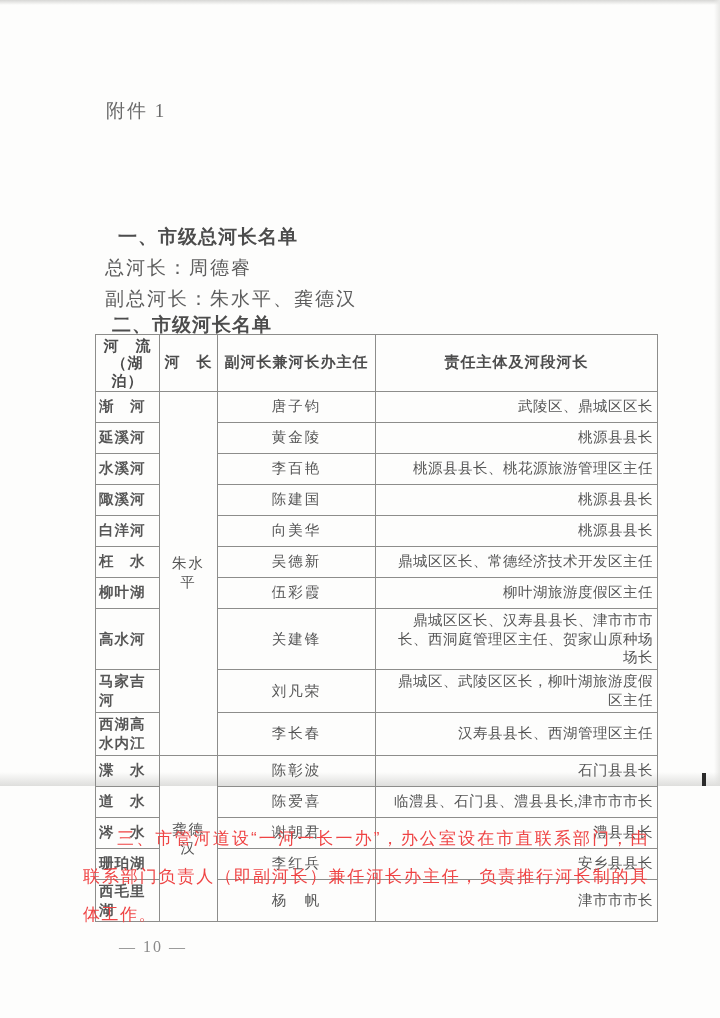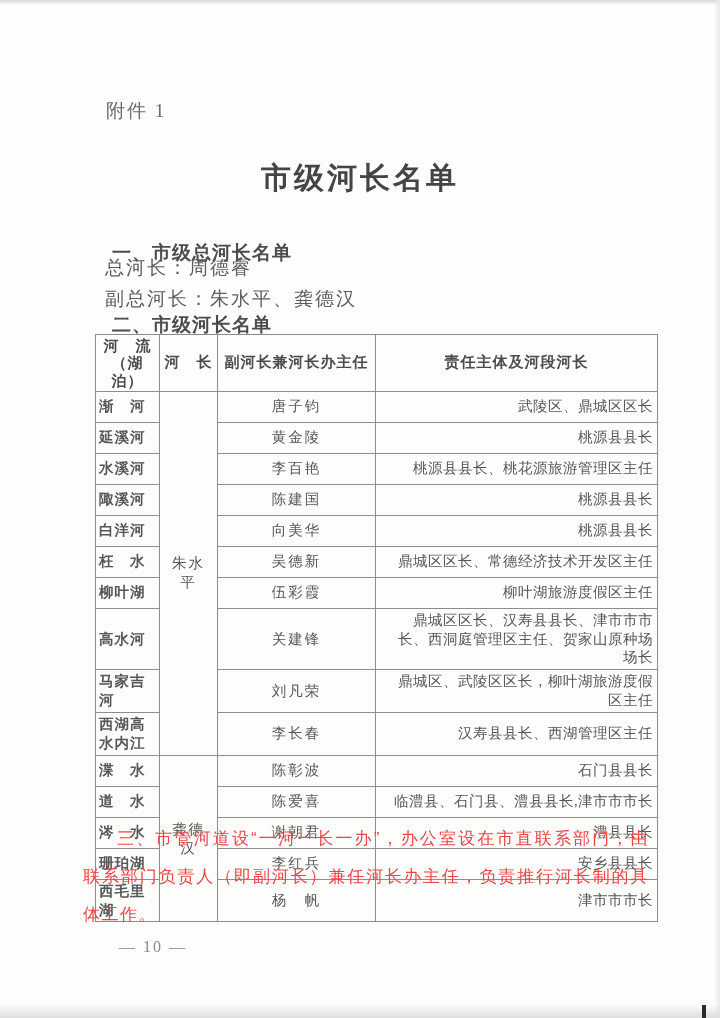--- a/index.html
+++ b/index.html
@@ -6,21 +6,21 @@
     margin: 0;
     padding: 0;
     width: 720px;
     height: 1018px;
     background: #fdfdfc;
     overflow: hidden;
   }
   .page {
     position: relative;
     width: 720px;
-    height: 1018px;
+    height: 786px;
     background: #fdfdfc;
     font-family: "Liberation Sans", sans-serif;
     color: #4a4a4a;
   }
   
   .scan-edge-top {
     position: absolute; left: 0; top: 0; width: 100%; height: 5px;
     background: linear-gradient(to bottom, #d7d7d5, rgba(255,255,255,0));
   }
   .scan-edge-bottom {
@@ -44,21 +44,21 @@
     position: absolute; left: 0; top: 158px; width: 720px;
     text-align: center;
     font-size: 30px; font-weight: bold; color: #454545;
     letter-spacing: 3px;
   }
   .sec-heading {
     position: absolute; left: 112px;
     font-size: 19px; font-weight: bold; color: #4c4c4c;
     letter-spacing: 1px;
   }
-  .sec1-heading { top: 240px; }
+  .sec1-heading { top: 224px; margin-left: 6px; }
   .sec2-heading { top: 312px; }
   .kai-line {
     position: absolute; left: 105px;
     font-family: Liberation Serif, serif;
     font-size: 19px; color: #5d5d5d; letter-spacing: 2px;
   }
   .chief-line { top: 255px; }
   .vice-chief-line { top: 286px; }
 
   table.river-table {
@@ -106,21 +106,20 @@
 <body>
 
 <div class="page">
   <div class="scan-edge-top"></div>
   <div class="scan-edge-right"></div>
   <div class="scan-edge-bottom"></div>
   <div class="scan-mark-corner"></div>
 
   <div class="attachment-label">附件 1</div>
 
-  <div class="doc-title">市级河长名单</div>
 
   <div class="sec-heading sec1-heading">一、市级总河长名单</div>
   <div class="kai-line chief-line">总河长：周德睿</div>
   <div class="kai-line vice-chief-line">副总河长：朱水平、龚德汉</div>
 
   <div class="sec-heading sec2-heading">二、市级河长名单</div>
 
   <table class="river-table">
     <colgroup>
       <col style="width:64px">

